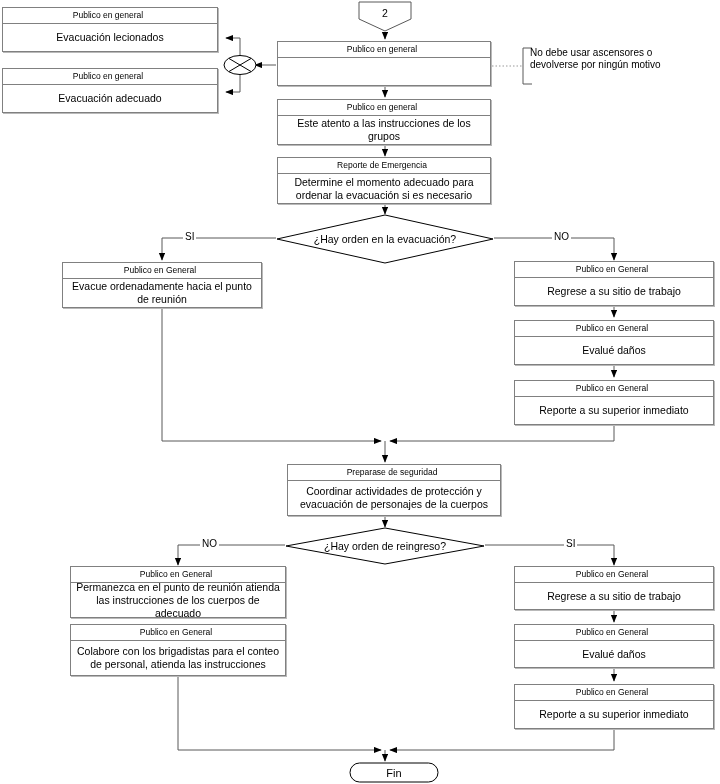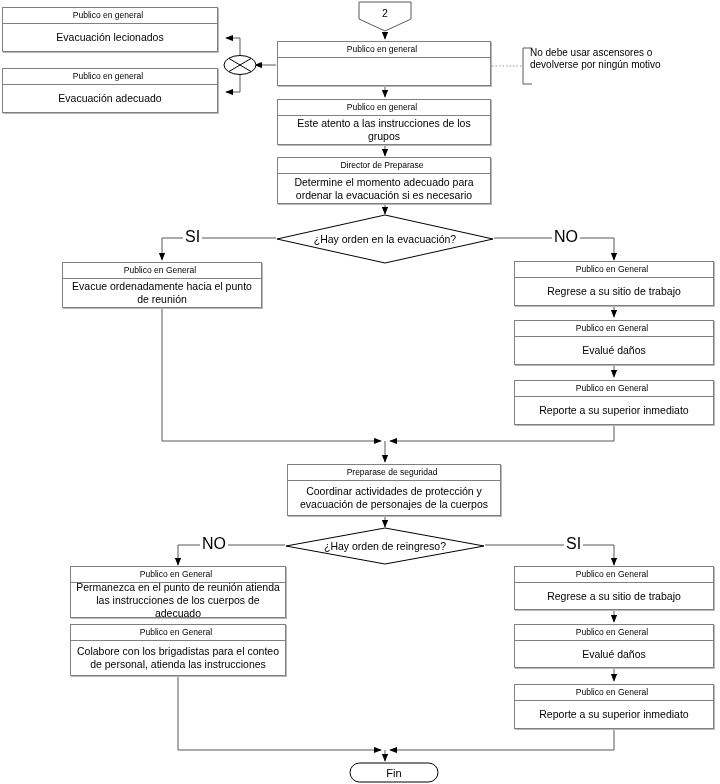--- a/index.html
+++ b/index.html
@@ -48,21 +48,21 @@
   .diamond .dtext{
     position:absolute;
     left:0;top:0;right:0;bottom:0;
     display:flex;align-items:center;justify-content:center;
     text-align:center;
     font-size:10.5px;
     line-height:13px;
   }
   .branch-label{
     position:absolute;
-    font-size:16px;
+    font-size:10px;
     line-height:12px;
     background:#ffffff;
     padding:0 2px;
     text-align:center;
     white-space:nowrap;
   }
   .offpage{
     position:absolute;
   }
   .offpage .optext{
@@ -180,21 +180,21 @@
   <div class="node" style="left:277px;top:41px;width:214px;height:45px;">
     <div class="hdr">Publico en general</div>
   </div>
 
   <div class="node" style="left:277px;top:99px;width:214px;height:46px;">
     <div class="hdr">Publico en general</div>
     <div class="bdy" style="height:28px;">Este atento a las instrucciones de los grupos</div>
   </div>
 
   <div class="node" style="left:277px;top:157px;width:214px;height:47px;">
-    <div class="hdr">Director de Preparase</div>
+    <div class="hdr">Reporte de Emergencia</div>
     <div class="bdy" style="height:29px;">Determine el momento adecuado para ordenar la evacuación si es necesario</div>
   </div>
 
   <div class="node" style="left:62px;top:262px;width:200px;height:46px;">
     <div class="hdr">Publico en General</div>
     <div class="bdy" style="height:28px;">Evacue ordenadamente hacia el punto de reunión</div>
   </div>
 
   <div class="node" style="left:514px;top:261px;width:200px;height:45px;">
     <div class="hdr">Publico en General</div>

